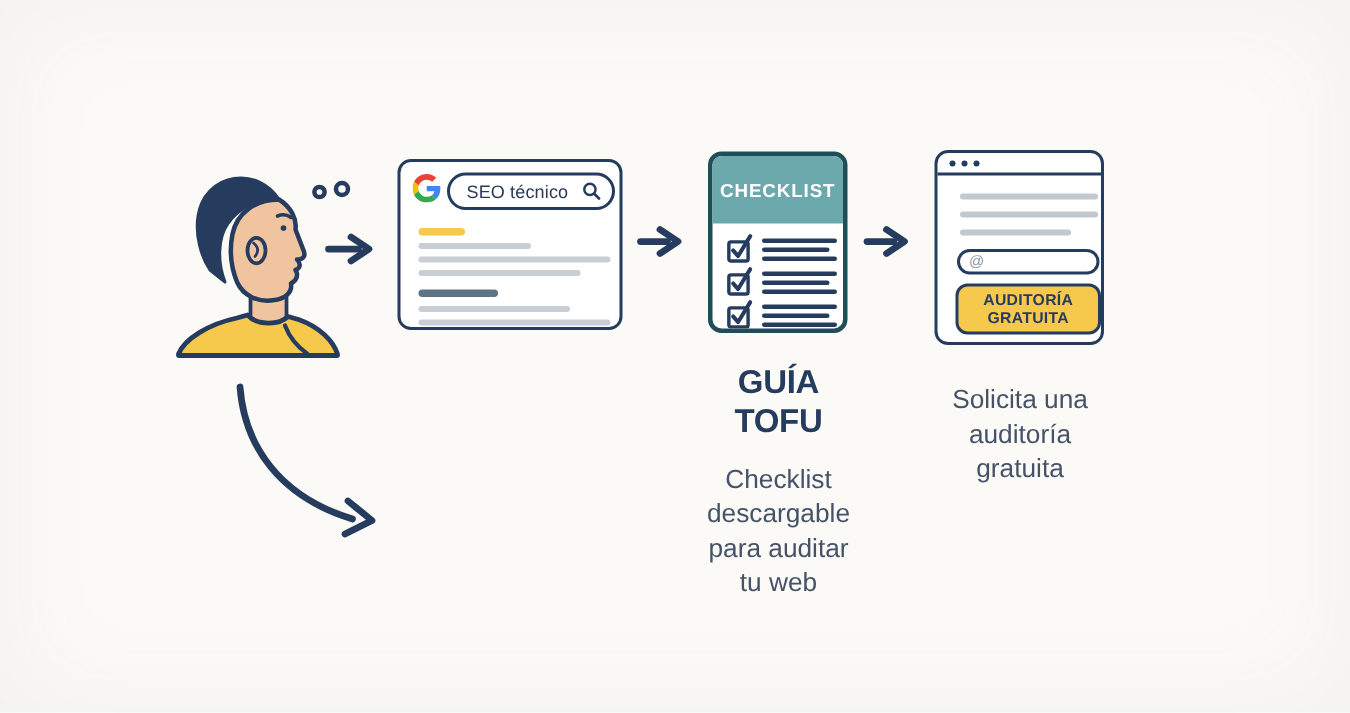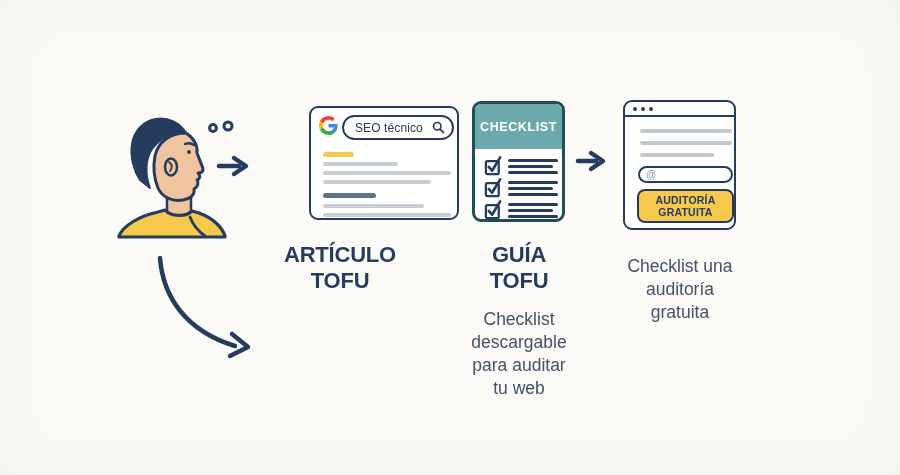--- a/index.html
+++ b/index.html
@@ -8,21 +8,21 @@
     position:relative;width:900px;height:475px;overflow:hidden;
     background:var(--bg,#FBFAF7);
     box-shadow:inset 0 0 70px rgba(120,110,95,.07);
   }
   .illustration{position:absolute;left:0;top:0;width:900px;height:475px;}
 
   
   .card{position:absolute;background:#fff;border-radius:9px;box-sizing:border-box;}
 
   
-  .search-card{left:265px;top:106px;width:150px;height:114px;border:2.5px solid var(--navy,#263C5F);margin-left:44px;}
+  .search-card{left:265px;top:106px;width:150px;height:114px;border:2.5px solid var(--navy,#263C5F);}
   .g-logo{position:absolute;left:8px;top:8px;width:19px;height:19px;}
   .search-pill{position:absolute;left:31px;top:7px;width:112px;height:25px;border:2px solid var(--navy,#263C5F);
     border-radius:13px;display:flex;align-items:center;box-sizing:border-box;padding:0 7px 0 11px;}
   .search-query{font-size:12px;color:#2A3A55;letter-spacing:.1px;white-space:nowrap;flex:1;}
   .magnifier{width:13px;height:13px;flex:0 0 auto;}
   .sline{position:absolute;border-radius:2.5px;background:var(--grayLine,#C9CDD4);height:4px;}
   .sline.yellow{background:var(--yellow,#F6C84B);height:5px;}
   .sline.slate{background:var(--slateLine,#5E7386);height:5px;}
 
   
@@ -182,30 +182,28 @@
     <div class="email-input">
       <span class="at-sign">@</span>
     </div>
     <div class="cta-button">
       <span>AUDITORÍA
 GRATUITA</span>
     </div>
   </div>
 
   <div class="step step1">
-    <div class="step-title">ARTÍCULO
-TOFU</div>
   </div>
   <div class="step step2">
     <div class="step-title">GUÍA
 TOFU</div>
     <div class="step-subtitle">Checklist
 descargable
 para auditar
 tu web</div>
   </div>
   <div class="step step3">
-    <div class="step-subtitle">Checklist una
+    <div class="step-subtitle">Solicita una
 auditoría
 gratuita</div>
   </div>
 
 </div>
 
 </body></html>

